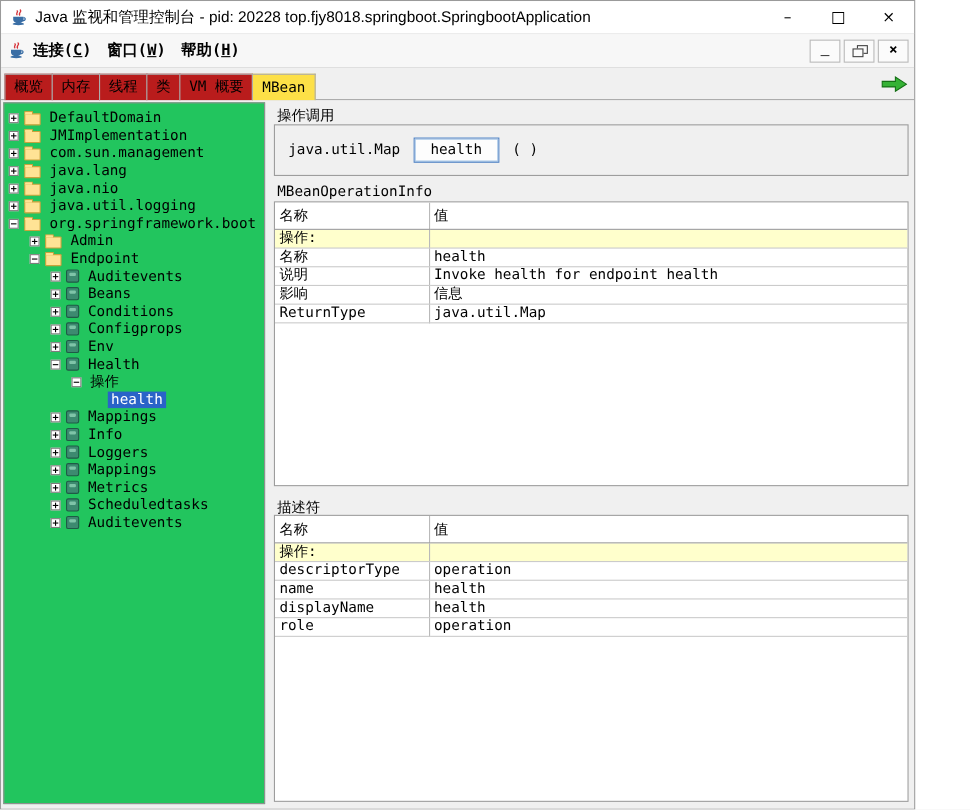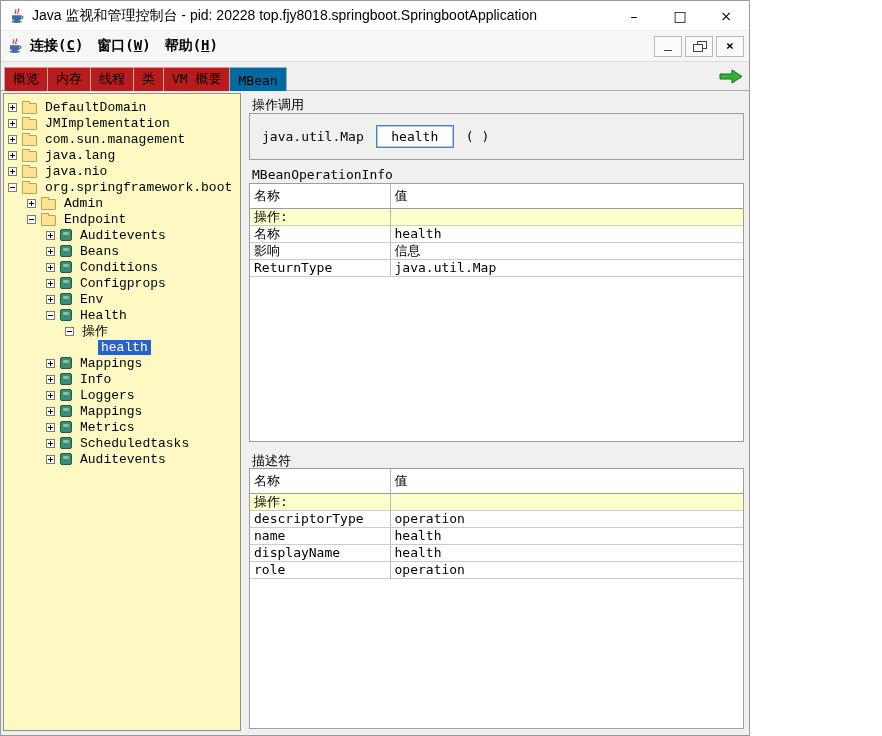--- a/index.html
+++ b/index.html
@@ -1,18 +1,18 @@
 <!DOCTYPE html>
 <html><head>
 <meta charset="utf-8">
 <style>
   * { margin:0; padding:0; box-sizing:border-box; }
   html,body { width:882px; height:736px; overflow:hidden; }
   body { font-family:"DejaVu Sans Mono","Liberation Mono",monospace; font-size:13px; color:#000; background:#fff; }
-  .window { position:relative; width:750px; height:736px; border:1px solid #9a9a9a; display:flex; flex-direction:column; background:#f0f0f0; }
+  .window { position:relative; width:832px; height:736px; border:1px solid #9a9a9a; display:flex; flex-direction:column; background:#f0f0f0; }
 
   
   .titlebar { flex:0 0 30px; background:#fff; display:flex; align-items:center; padding-left:8px;
               font-family:"Liberation Sans","DejaVu Sans",sans-serif; font-size:14px; border-bottom:1px solid #ececec; }
   .title-text { margin-left:7px; white-space:nowrap; }
   .win-controls { margin-left:auto; display:flex; height:100%; }
   .wc-btn { width:46px; height:100%; display:flex; align-items:center; justify-content:center;
             font-size:14px; font-family:"DejaVu Sans",sans-serif; }
 
   
@@ -24,28 +24,28 @@
              font-size:13px; text-align:center; line-height:18px; }
   .mdi-btn.b-min::before { content:""; position:absolute; left:9px; right:9px; bottom:5px; height:1px; background:#444; }
   .mdi-btn.b-restore::before { content:""; position:absolute; top:4px; left:11px; width:8px; height:6px; border:1px solid #444; }
   .mdi-btn.b-restore::after  { content:""; position:absolute; top:7px; left:7px; width:8px; height:6px; border:1px solid #444; background:#fbfbfb; }
 
   
   .tabbar { flex:0 0 29px; background:#f0f0f0; display:flex; align-items:flex-end; padding-left:3px; position:relative; }
   .tabbar::after { content:""; position:absolute; left:0; right:0; bottom:0; height:1px; background:#acacac; }
   .tab { border:1px solid #acacac; border-bottom:none; background:#b91c1c; padding:2px 8px 3px; margin-right:-1px;
          position:relative; z-index:1; font-size:13px; white-space:nowrap; }
-  .tab.active { background:#0369a1; padding-top:5px; z-index:3; }
+  .tab.active { background:#fde047; padding-top:5px; z-index:3; }
   .conn-icon { position:absolute; right:6px; top:7px; z-index:2; }
 
   
   .main { flex:1; display:flex; padding:2px 2px 4px 2px; gap:3px; background:#f0f0f0; min-height:0; }
 
   
-  .tree-panel { flex:0 0 238px; background:#fef9c3; border:1px solid #8f8f8f; padding-top:5px; overflow:hidden;font-family:Liberation Mono, monospace; }
+  .tree-panel { flex:0 0 238px; background:#22c55e; border:1px solid #8f8f8f; padding-top:5px; overflow:hidden; }
   .tree-row { height:16px; display:flex; align-items:center; white-space:nowrap; }
   .indent { flex:0 0 auto; }
   .toggle { flex:0 0 auto; width:9px; height:9px; border:1px solid #7d7d7d; background:#fff; position:relative; margin-right:5px; }
   .toggle::before { content:""; position:absolute; left:1px; right:1px; top:3px; height:1px; background:#000; }
   .toggle.plus::after { content:""; position:absolute; top:1px; bottom:1px; left:3px; width:1px; background:#000; }
   .toggle-spacer { flex:0 0 14px; }
   .icon-folder { flex:0 0 auto; width:15px; height:11px; background:#ffe395; border:1px solid #c9a23c; border-radius:1px;
                  position:relative; margin-right:5px; margin-top:2px; }
   .icon-folder::before { content:""; position:absolute; top:-3px; left:-1px; width:6px; height:2px; background:#ffe395;
                          border:1px solid #c9a23c; border-bottom:none; border-radius:1px 1px 0 0; }
@@ -166,20 +166,26 @@
           <span class="tree-label">java.lang</span>
         </div>
         <div class="tree-row">
           <span class="indent" style="width: 4px;"></span>
           <span class="toggle plus"></span>
           <span class="icon-folder"></span>
           <span class="tree-label">java.nio</span>
         </div>
         <div class="tree-row">
           <span class="indent" style="width: 4px;"></span>
+          <span class="toggle plus"></span>
+          <span class="icon-folder"></span>
+          <span class="tree-label">java.util.logging</span>
+        </div>
+        <div class="tree-row">
+          <span class="indent" style="width: 4px;"></span>
           <span class="toggle"></span>
           <span class="icon-folder"></span>
           <span class="tree-label">org.springframework.boot</span>
         </div>
         <div class="tree-row">
           <span class="indent" style="width: 23px;"></span>
           <span class="toggle plus"></span>
           <span class="icon-folder"></span>
           <span class="tree-label">Admin</span>
         </div>
@@ -303,20 +309,24 @@
             <tbody>
               <tr>
                 <td class="first" style="background: rgb(255, 255, 204);">操作:</td>
                 <td style="background: rgb(255, 255, 204);"></td>
               </tr>
               <tr>
                 <td class="first">名称</td>
                 <td>health</td>
               </tr>
               <tr>
+                <td class="first">说明</td>
+                <td>Invoke health for endpoint health</td>
+              </tr>
+              <tr>
                 <td class="first">影响</td>
                 <td>信息</td>
               </tr>
               <tr>
                 <td class="first">ReturnType</td>
                 <td>java.util.Map</td>
               </tr>
             </tbody>
           </table>
         </div>

